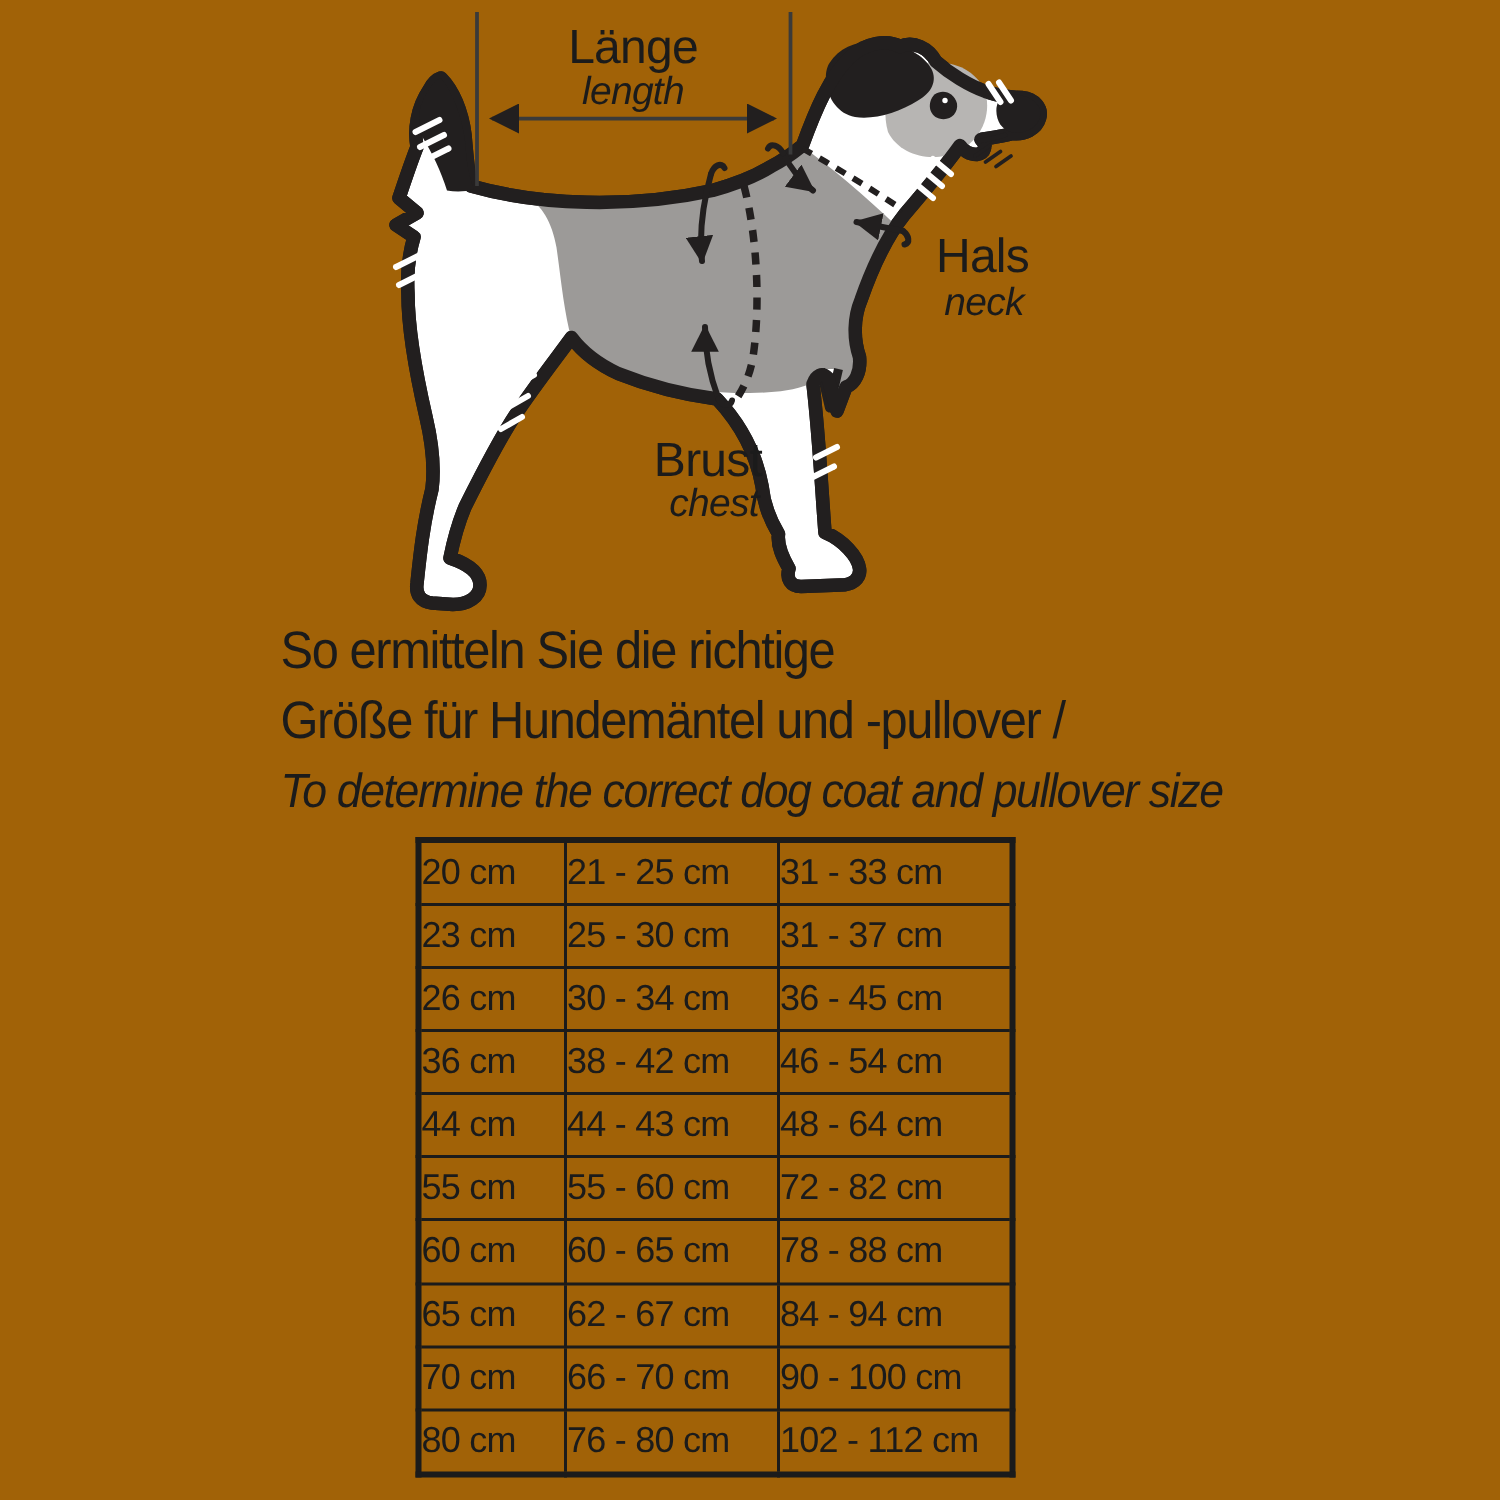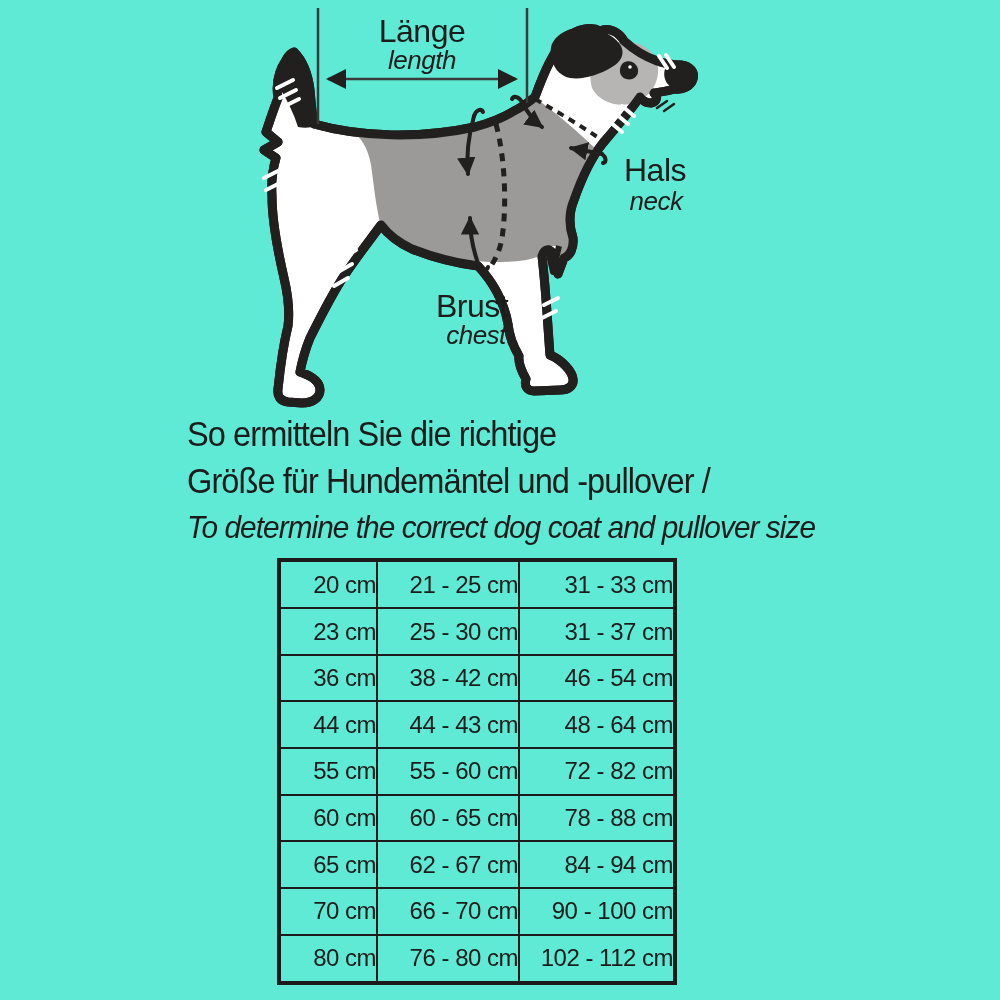--- a/index.html
+++ b/index.html
@@ -1,28 +1,28 @@
 <!DOCTYPE html>
 <html><head>
 <meta charset="utf-8">
 <style>
   html,body{margin:0;padding:0;background:#ffffff;}
-  .canvas{position:relative;width:1000px;height:1000px;background:#5eead4;overflow:hidden;
+  .canvas{position:relative;width:1000px;height:1000px;background:#a16207;overflow:hidden;
           font-family:"Liberation Sans",sans-serif;color:#1b1b1b;}
   .dog-svg{position:absolute;left:250px;top:0;}
   .ink{stroke:#221f1f;}
   .heading{position:absolute;left:187px;top:410px;width:760px;
            font-size:35px;line-height:47px;letter-spacing:-1px;
            transform:scaleX(0.93);transform-origin:left top;white-space:nowrap;}
   .heading .de{font-style:normal;}
   .heading .en{font-size:32px;font-style:italic;}
   table.size{position:absolute;left:277px;top:558px;width:396px;height:427px;
              border-collapse:collapse;table-layout:fixed;
              border:4px solid #1b1b1b;font-size:24px;letter-spacing:-0.5px;}
-  table.size td{border:2px solid #1b1b1b;text-align:right;vertical-align:middle;
+  table.size td{border:2px solid #1b1b1b;text-align:left;vertical-align:middle;
                 padding:0;white-space:nowrap;}
   .svgtext{font-family:"Liberation Sans",sans-serif;fill:#1b1b1b;letter-spacing:-0.5px;}
   .svgtext.it{font-style:italic;}
 </style>
 </head>
 <body>
 
 <div class="canvas">
 
   <svg class="dog-svg" width="500" height="420" viewBox="0 0 500 420">
@@ -160,20 +160,25 @@
           <td>20 cm</td>
           <td>21 - 25 cm</td>
           <td>31 - 33 cm</td>
         </tr>
         <tr>
           <td>23 cm</td>
           <td>25 - 30 cm</td>
           <td>31 - 37 cm</td>
         </tr>
         <tr>
+          <td>26 cm</td>
+          <td>30 - 34 cm</td>
+          <td>36 - 45 cm</td>
+        </tr>
+        <tr>
           <td>36 cm</td>
           <td>38 - 42 cm</td>
           <td>46 - 54 cm</td>
         </tr>
         <tr>
           <td>44 cm</td>
           <td>44 - 43 cm</td>
           <td>48 - 64 cm</td>
         </tr>
         <tr>

